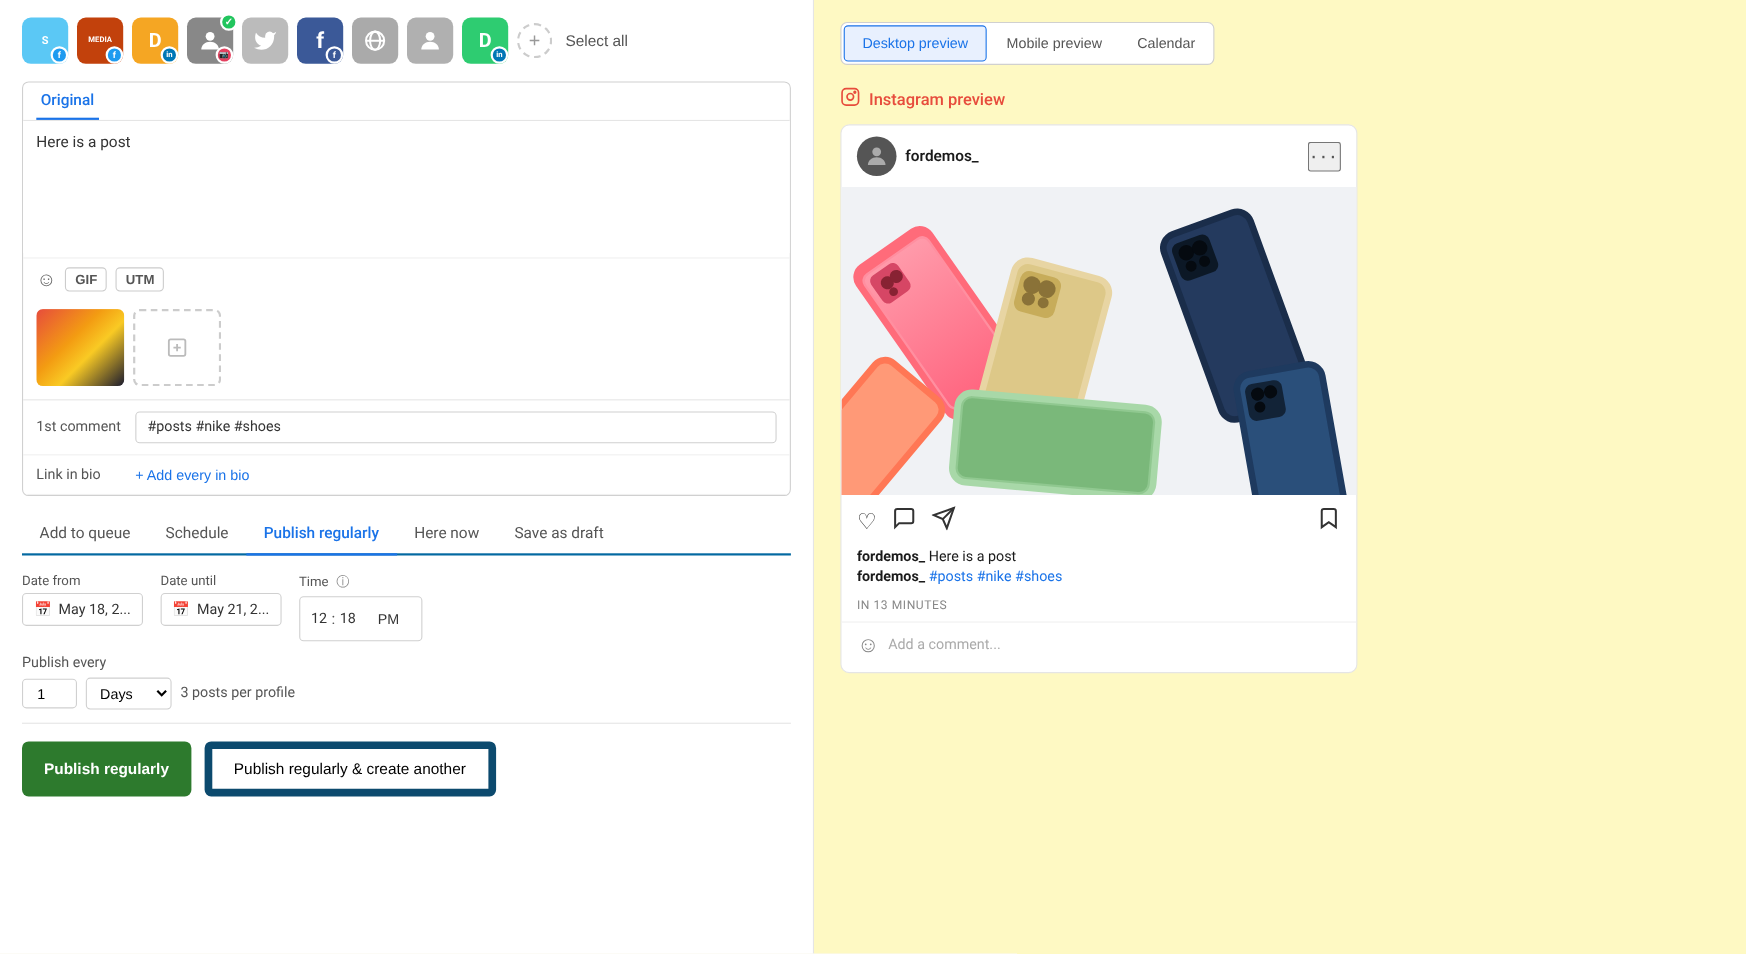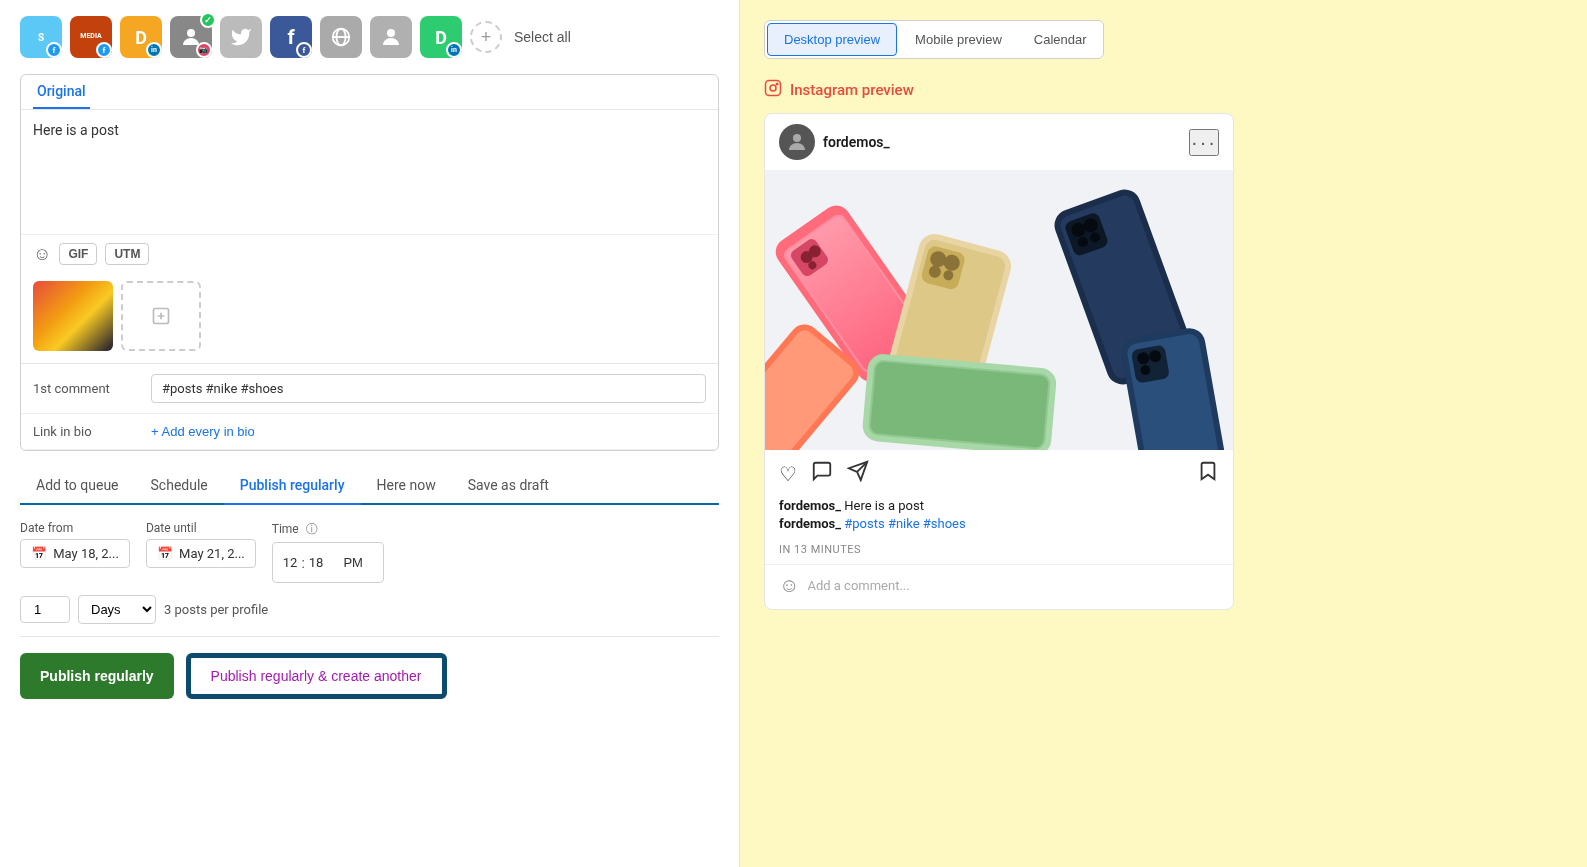--- a/index.html
+++ b/index.html
@@ -33,21 +33,21 @@
     .toolbar-icon-btn { background: none; border: none; cursor: pointer; color: #666; font-size: 18px; }
 
     
     .images-row { display: flex; gap: 8px; padding: 8px 12px 12px; }
     .image-thumb { width: 80px; height: 70px; border-radius: 6px; overflow: hidden; background: #f5f5f5; }
     .image-thumb-inner { width: 100%; height: 100%; background: linear-gradient(135deg, #e74c3c 0%, #f39c12 40%, #f9ca24 60%, #1a1a2e 100%); }
     .image-add { width: 80px; height: 70px; border-radius: 6px; border: 2px dashed #ccc; display: flex; align-items: center; justify-content: center; cursor: pointer; color: #aaa; font-size: 24px; }
 
     
     .extra-fields { border-top: 1px solid #e5e5e5; }
-    .field-row { display: flex; align-items: center; padding: 10px 12px; gap: 28px; border-bottom: 1px solid #f0f0f0; }
+    .field-row { display: flex; align-items: center; padding: 10px 12px; gap: 0; border-bottom: 1px solid #f0f0f0; }
     .field-label { font-size: 13px; color: #555; min-width: 90px; }
     .field-input { flex: 1; border: 1px solid #d0d0d0; border-radius: 4px; padding: 6px 10px; font-size: 13px; color: #333; outline: none; font-family: inherit; }
     .link-bio-btn { color: #1a73e8; font-size: 13px; cursor: pointer; background: none; border: none; }
 
     
     .tabs-row { display: flex; gap: 0; margin-bottom: 12px; border-bottom: 2px solid #0369a1; }
     .tab-item { padding: 10px 16px; font-size: 14px; color: #555; cursor: pointer; border-bottom: 2px solid transparent; margin-bottom: -2px; }
     .tab-item.active { color: #1a73e8; border-bottom: 2px solid #1a73e8; font-weight: 500; }
 
     
@@ -67,21 +67,21 @@
     .publish-every-controls { display: flex; align-items: center; gap: 8px; }
     .number-input { width: 50px; border: 1px solid #d0d0d0; border-radius: 4px; padding: 5px 8px; font-size: 13px; text-align: center; }
     .days-select { border: 1px solid #d0d0d0; border-radius: 4px; padding: 5px 8px; font-size: 13px; background: #fff; cursor: pointer; }
     .posts-info { font-size: 13px; color: #555; }
 
     .divider { border: none; border-top: 1px solid #e5e5e5; margin: 8px 0 16px; }
 
     
     .action-btns { display: flex; gap: 12px; }
     .btn-primary { background: #2d7a2d; color: #fff; border: none; border-radius: 6px; padding: 10px 20px; font-size: 14px; font-weight: 600; cursor: pointer; }
-    .btn-secondary { background: #fff; color: #a21caf; border: 5px solid #0c4a6e; border-radius: 6px; padding: 10px 20px; font-size: 14px; cursor: pointer; }
+    .btn-secondary { background: #fff; color: #000000; border: 7px solid #0c4a6e; border-radius: 6px; padding: 10px 20px; font-size: 14px; cursor: pointer; }
 
     
     .right-panel { flex: 1; background: #fef9c3; padding: 20px 24px; overflow-y: auto; }
 
     .preview-tabs { display: flex; gap: 0; margin-bottom: 20px; border: 1px solid #d0d0d0; border-radius: 6px; overflow: hidden; width: fit-content; background: #fff; }
     .preview-tab { padding: 8px 16px; font-size: 13px; color: #555; cursor: pointer; border: none; background: none; }
     .preview-tab.active { background: #e8f0fe; color: #1a73e8; border: 1px solid #1a73e8; border-radius: 4px; font-weight: 500; margin: 2px; }
 
     .preview-section-title { display: flex; align-items: center; gap: 8px; font-size: 15px; color: #e74c3c; font-weight: 500; margin-bottom: 12px; }
 
@@ -251,20 +251,21 @@
             <div class="time-input">
               <span>12</span>
               <span class="time-sep">:</span>
               <span>18</span>
               <button class="ampm-btn" style="margin-left:6px;border:none;background:none;font-size:13px;">PM</button>
             </div>
           </div>
         </div>
 
         <div class="publish-every-row">
+          <span class="publish-every-label">Publish every</span>
           <div class="publish-every-controls">
             <input class="number-input" type="number" value="1" style="">
             <select class="days-select">
               <option>Days</option>
               <option>Weeks</option>
             </select>
             <span class="posts-info">3 posts per profile</span>
           </div>
         </div>
 

